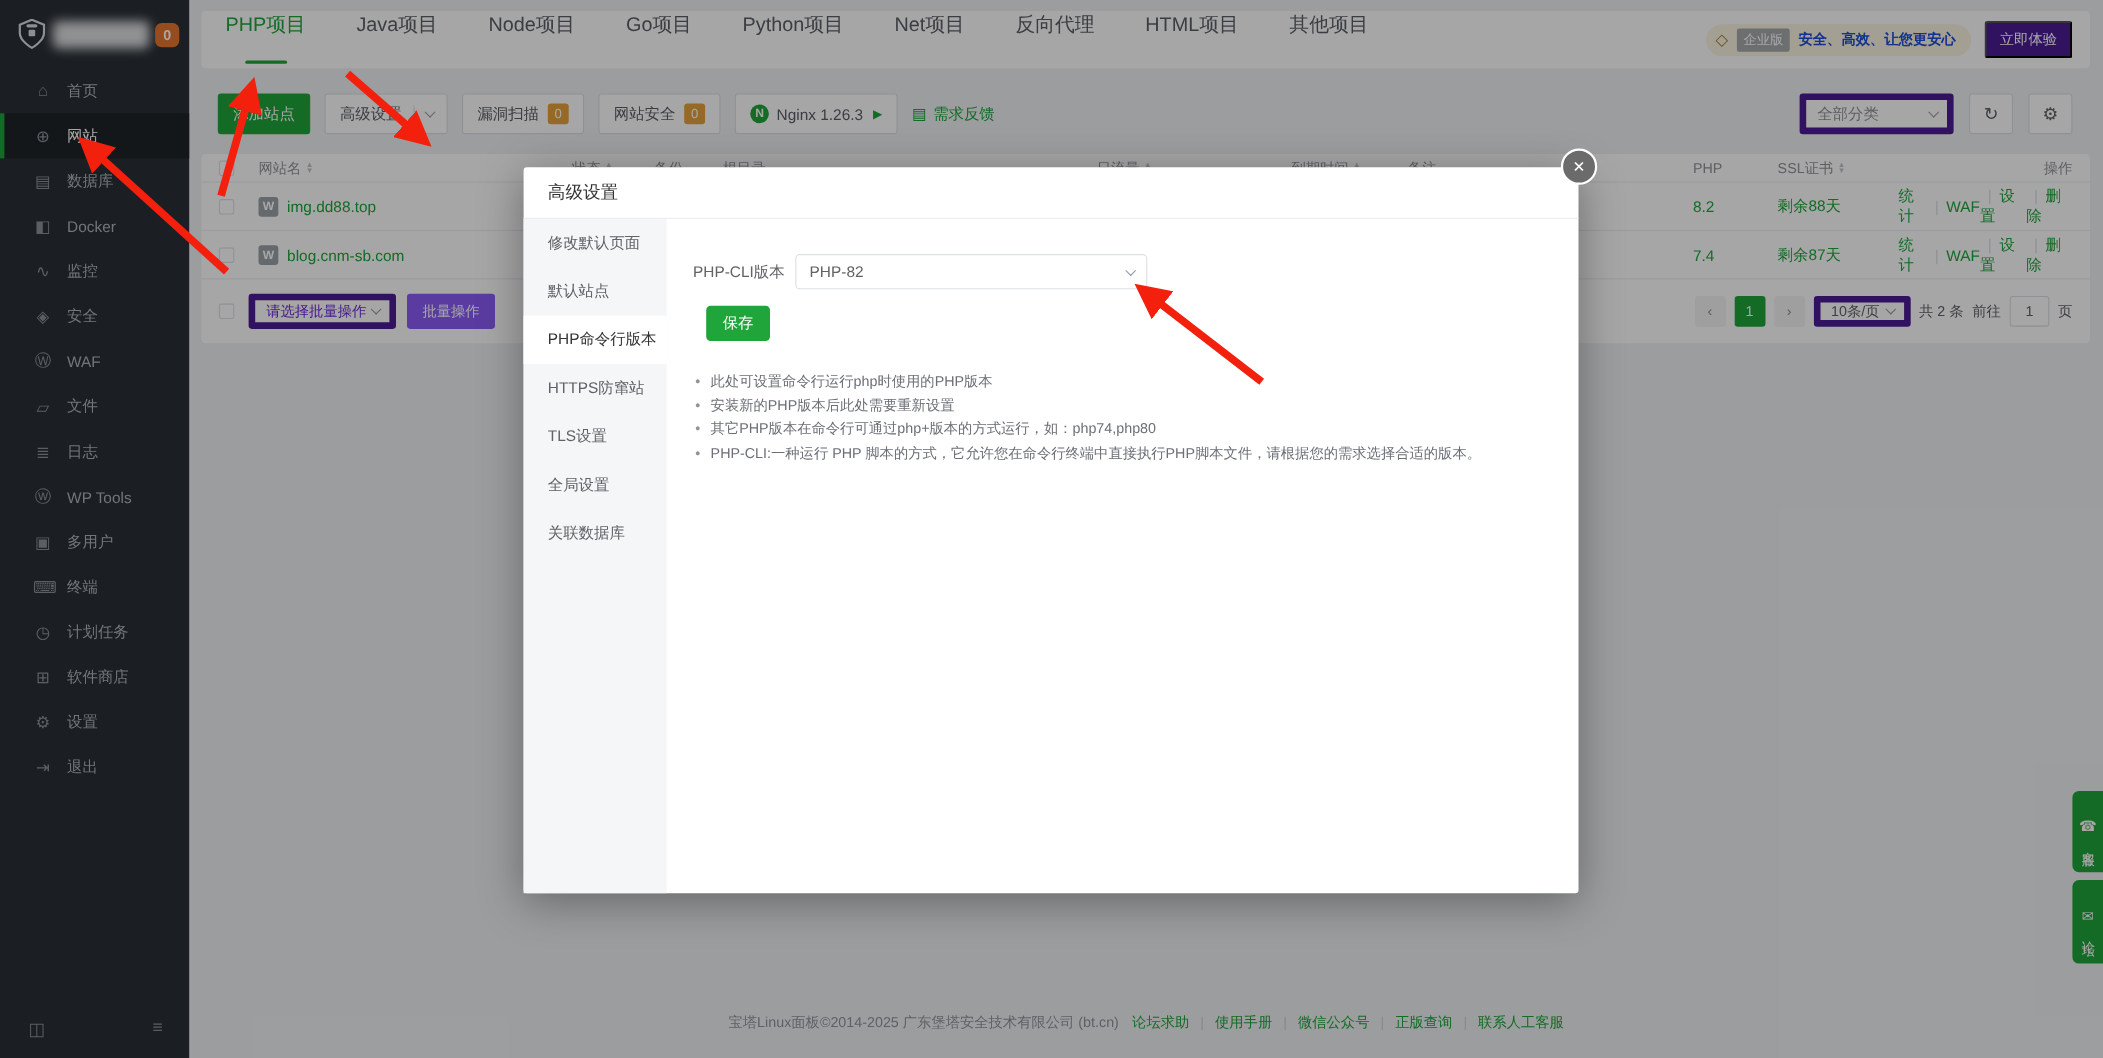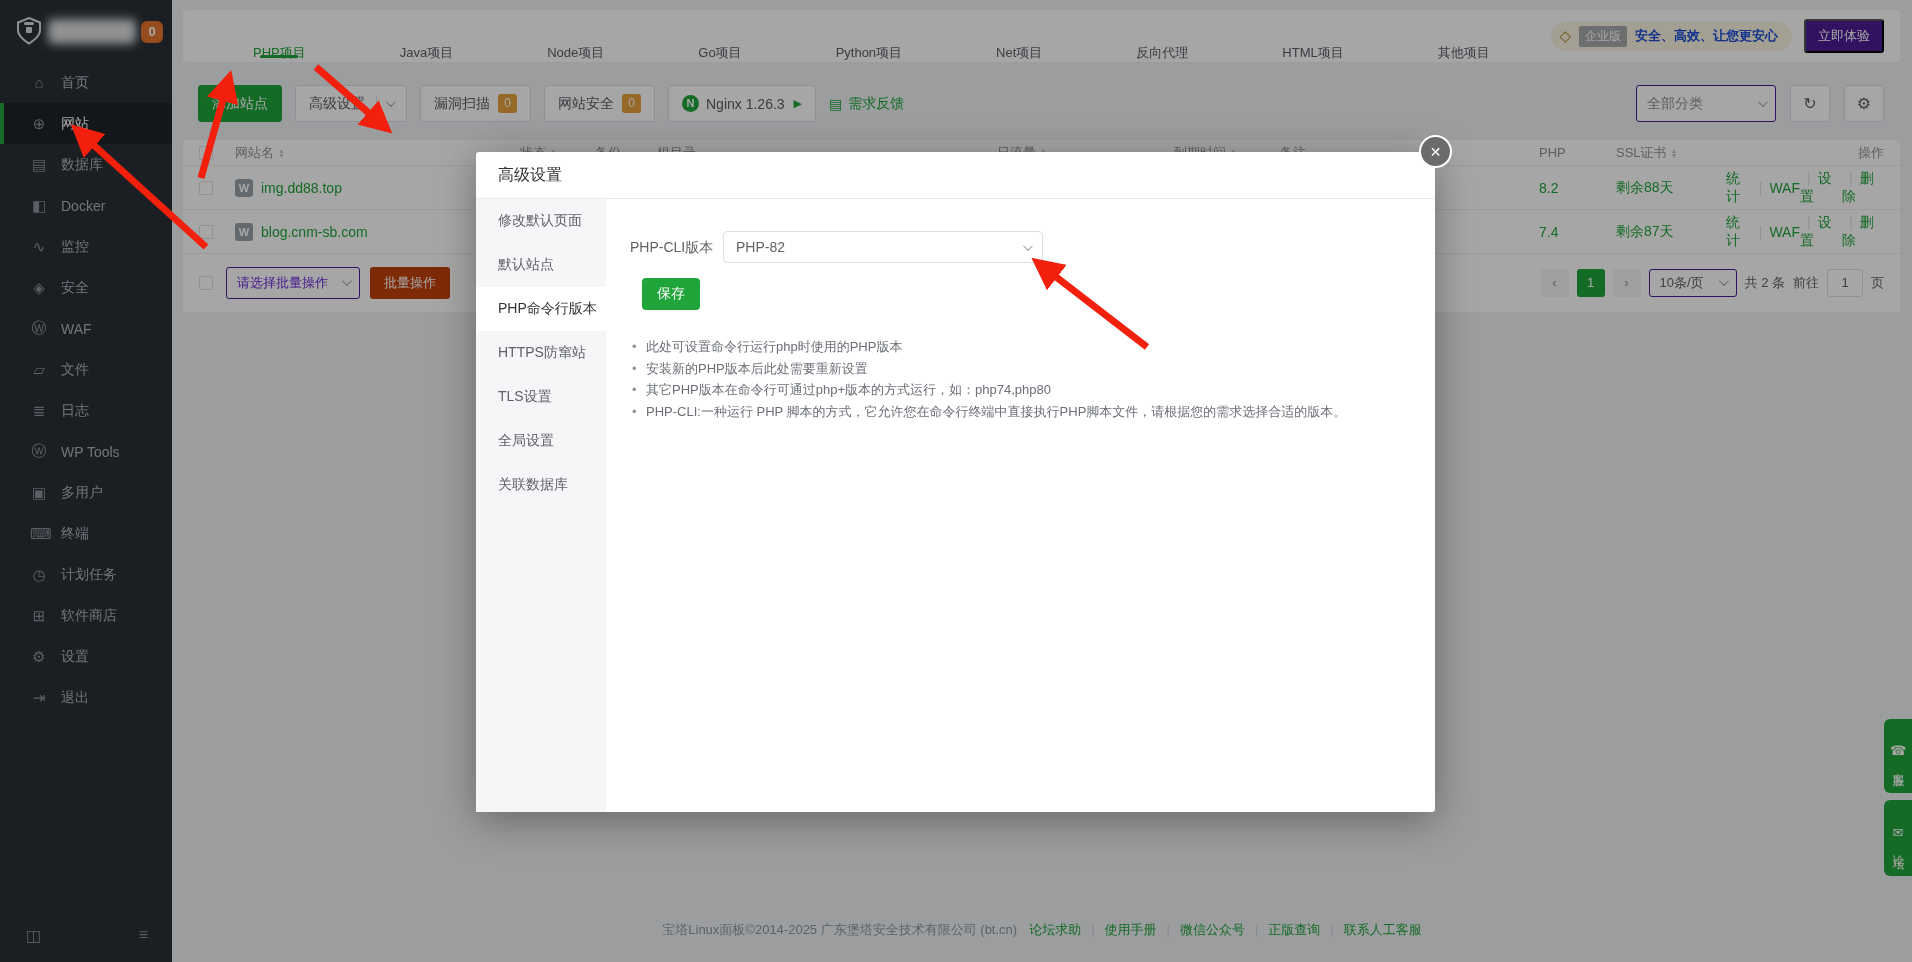--- a/index.html
+++ b/index.html
@@ -18,21 +18,21 @@
   .nav-item .nicon { width:18px; margin-right:13px; font-size:15px; color:#8b939b; text-align:center; }
   .nav-item.active { background:#1f2429; color:#fff; }
   .nav-item.active::before { content:""; position:absolute; left:0; top:0; bottom:0; width:4px; background:#20a53a; }
   .sidebar-foot { position:absolute; bottom:10px; left:0; right:0; height:26px; }
   .sf-icon { position:absolute; color:#8a9198; font-size:16px; cursor:pointer; }
   .sf-icon.l { left:26px; } .sf-icon.r { right:24px; }
 
   
   .tabbar { position:absolute; left:183px; top:10px; width:1717px; height:52px; background:#fff; border-radius:4px; display:flex; align-items:center; z-index:1; }
   .tabs { display:flex; align-items:center; padding-left:22px; gap:46px; height:100%; }
-  .tab { position:relative; font-size:13px; color:#5a5e66; height:100%; display:flex; align-items:flex-end; cursor:pointer; white-space:nowrap;margin-left:48px; }
+  .tab { position:relative; font-size:18px; color:#5a5e66; height:100%; display:flex; align-items:flex-start; cursor:pointer; white-space:nowrap; }
   .tab.active { color:#20a53a; }
   .tab.active::after { content:""; position:absolute; left:50%; transform:translateX(-50%); bottom:4px; width:38px; height:3px; border-radius:2px; background:#20a53a; }
   .promo { margin-left:auto; margin-right:16px; display:flex; align-items:center; gap:12px; }
   .promo-pill { display:flex; align-items:center; gap:8px; background:#faf4e1; border-radius:16px; padding:4px 14px 4px 8px; }
   .diamond-ic { color:#a8862f; font-size:15px; }
   .promo-badge { background:#a6a9ad; color:#fff; font-size:12px; border-radius:2px; padding:2px 6px; }
   .promo-text { color:#1d4ed8; font-size:13px; font-weight:bold; }
   .promo-cta { background:#4c1d95; color:#fff; font-size:13px; border-radius:3px; padding:6px 12px; cursor:pointer; }
 
   
@@ -40,21 +40,21 @@
   .btn { height:37px; display:inline-flex; align-items:center; background:#fff; border:1px solid #dcdfe6; border-radius:3px; color:#5a5e66; font-size:14px; padding:0 13px; cursor:pointer; white-space:nowrap; }
   .btn.primary { background:#20a53a; border-color:#20a53a; color:#fff; }
   .btn .seg-div { width:1px; height:16px; background:#dcdfe6; margin:0 9px 0 11px; }
   .chev { display:inline-block; width:7px; height:7px; border-right:1.5px solid #9aa0a6; border-bottom:1.5px solid #9aa0a6; transform:rotate(45deg) translateY(-2px); }
   .count-badge { margin-left:8px; min-width:19px; height:19px; border-radius:3px; background:#e6a23c; color:#fff; font-size:12px; text-align:center; line-height:19px; padding:0 4px; }
   .n-circ { width:17px; height:17px; border-radius:50%; background:#20a53a; color:#fff; font-size:11px; font-weight:bold; text-align:center; line-height:17px; margin-right:7px; }
   .play-ic { color:#20a53a; font-size:11px; margin-left:9px; }
   .feedback { display:inline-flex; align-items:center; gap:6px; color:#20a53a; font-size:14px; cursor:pointer; }
   .feedback .fb-ic { font-size:14px; }
   .tb-right { margin-left:auto; display:flex; align-items:center; gap:14px; margin-right:16px; }
-  .select-like { height:37px; background:#fff; border:1px solid #4c1d95; border-radius:3px; display:inline-flex; align-items:center; justify-content:space-between; padding:0 10px; color:#909399; font-size:14px; cursor:pointer; }
+  .select-like { height:37px; background:#fff; border:6px solid #4c1d95; border-radius:3px; display:inline-flex; align-items:center; justify-content:space-between; padding:0 10px; color:#909399; font-size:14px; cursor:pointer; }
   .cat-select { width:140px; }
   .searchbox { width:318px; height:37px; background:#fff; border:1px solid #dcdfe6; border-radius:3px; display:flex; align-items:center; }
   .searchbox input { flex:1; border:none; outline:none; font-size:14px; color:#606266; padding:0 12px; background:transparent; }
   .searchbox input::placeholder { color:#c0c4cc; }
   .search-ic-btn { width:36px; height:100%; display:flex; align-items:center; justify-content:center; border-left:1px solid #ebeef5; cursor:pointer; }
   .sq-btn { width:40px; height:37px; background:#fff; border:1px solid #dcdfe6; border-radius:3px; color:#606266; font-size:16px; display:flex; align-items:center; justify-content:center; cursor:pointer; }
 
   
   .card { position:absolute; left:183px; top:140px; width:1717px; height:172px; background:#fff; border-radius:4px; z-index:1; }
   .trow { display:flex; align-items:center; padding:0 16px; }
@@ -68,21 +68,21 @@
   .checkbox { width:14px; height:14px; border:1px solid #dcdfe6; border-radius:2px; background:#fff; cursor:pointer; }
   .caret { display:none; flex-direction:column; margin-left:4px; line-height:0; }
   .col.sortable .caret { display:inline-flex; }
   .caret i { font-style:normal; font-size:7px; color:#c0c4cc; line-height:5px; }
   .site-ic { width:18px; height:18px; border-radius:3px; background:#9aa2aa; color:#fff; font-size:11px; font-weight:bold; display:flex; align-items:center; justify-content:center; margin-right:8px; }
   .green-link { color:#20a53a; cursor:pointer; }
   .ops span { color:#20a53a; cursor:pointer; }
   .ops span + span::before { content:"|"; color:#dcdfe6; margin:0 7px; cursor:default; }
   .batch-row { height:57px; display:flex; align-items:center; padding:0 16px; }
   .batch-select { width:134px; height:32px; margin-left:13px; font-size:13px; color:#6d28d9; }
-  .batch-btn { margin-left:10px; height:32px; background:#c2410c; border:none; border-radius:3px; color:#fff; font-size:13px; padding:0 14px; cursor:pointer; }
+  .batch-btn { margin-left:10px; height:32px; background:#8b5cf6; border:none; border-radius:3px; color:#fff; font-size:13px; padding:0 14px; cursor:pointer; }
   .pager { margin-left:auto; display:flex; align-items:center; gap:8px; font-size:13px; color:#606266; }
   .pg-btn { width:28px; height:28px; border-radius:3px; background:#f4f4f5; color:#8a9099; display:flex; align-items:center; justify-content:center; cursor:pointer; font-size:13px; }
   .pg-cur { width:28px; height:28px; border-radius:3px; background:#20a53a; color:#fff; display:flex; align-items:center; justify-content:center; font-size:13px; cursor:pointer; }
   .pp-select { width:88px; height:28px; font-size:13px; color:#606266; }
   .goto-input { width:36px; height:28px; border:1px solid #dcdfe6; border-radius:3px; text-align:center; font-size:13px; color:#606266; outline:none; }
 
   
   .footer { position:absolute; left:172px; right:0; top:921px; text-align:center; font-size:13px; color:#8f969e; z-index:1; }
   .footer-links { display:inline; }
   .footer-links span { color:#20a53a; cursor:pointer; }

